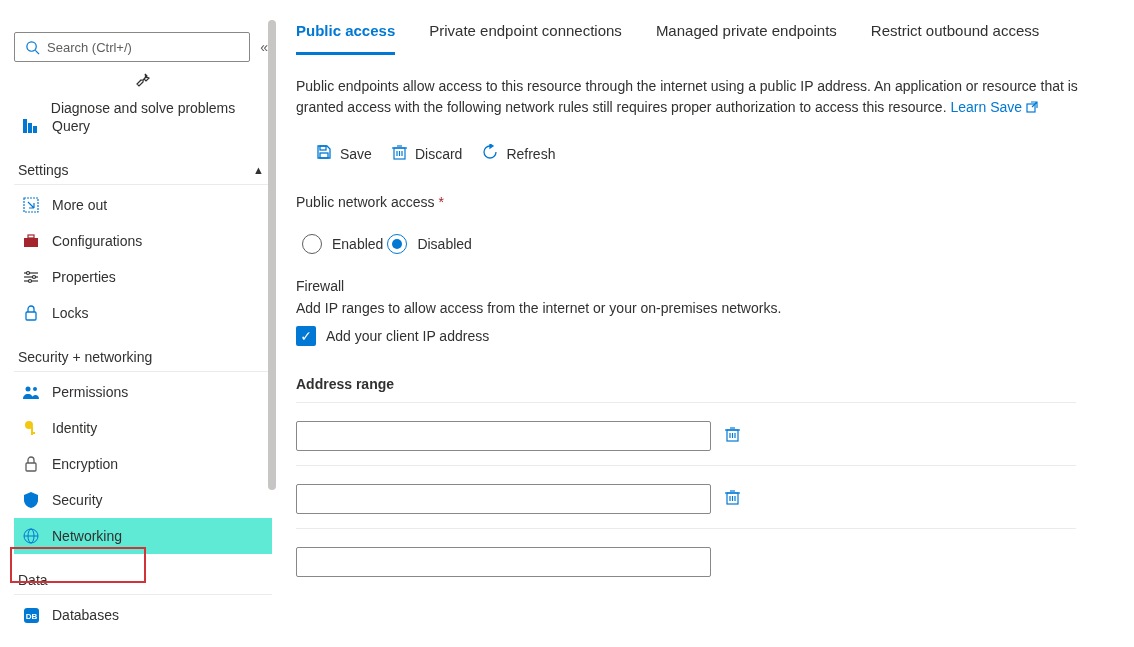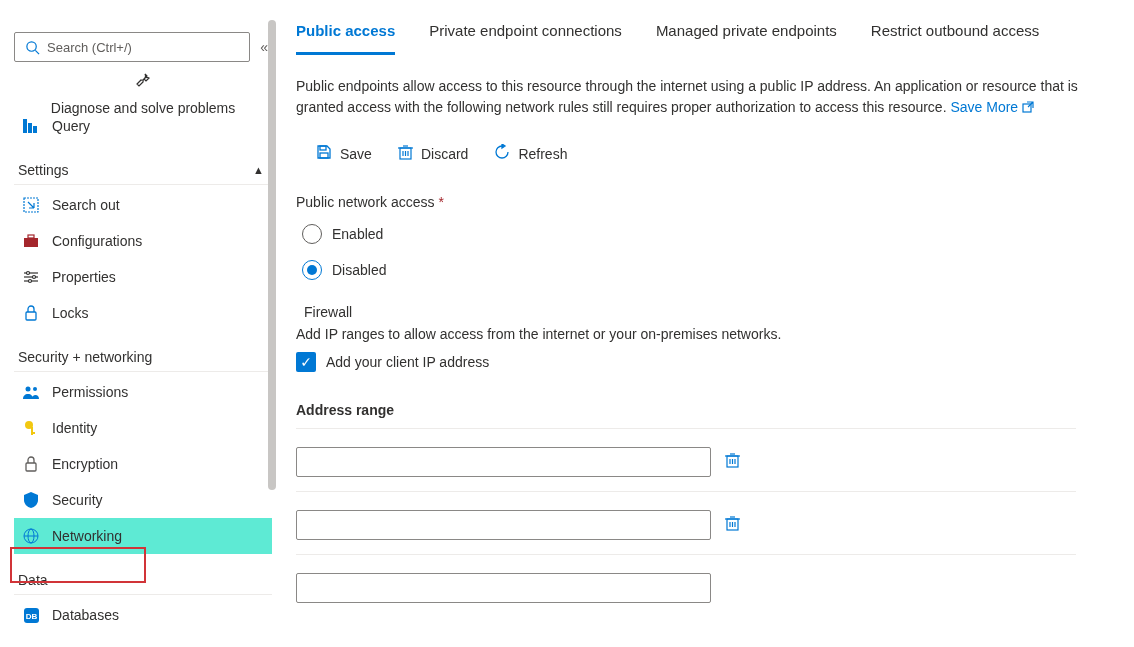--- a/index.html
+++ b/index.html
@@ -21,31 +21,31 @@
   .sb-track { position: absolute; right: 0; top: 0; width: 8px; height: 480px; background: transparent; }
   .sb-thumb { position: absolute; right: 0; top: 0; width: 8px; height: 470px; background: #c8c6c4; border-radius: 4px; }
   
   .main { flex: 1; padding: 16px 14px 0 20px; }
   .tabs { display: flex; gap: 34px; border-bottom: 1px solid transparent; }
   .tab { padding: 6px 0 16px 0; cursor: pointer; font-size: 15px; color: #323130; position: relative; }
   .tab.active { color: #0078d4; font-weight: 600; }
   .tab.active::after { content: ""; position: absolute; left: 0; right: 0; bottom: 0; height: 3px; background: #0078d4; }
   .description { margin-top: 20px; font-size: 14px; line-height: 1.5; color: #323130; max-width: 790px; }
   .description a { color: #0078d4; text-decoration: none; }
-  .toolbar { display: flex; gap: 26px; margin-top: 26px; margin-left: 20px; text-align: center; }
+  .toolbar { display: flex; gap: 20px; margin-top: 26px; margin-left: 20px; text-align: center; }
   .tb-btn { display: inline-flex; align-items: center; gap: 8px; cursor: pointer; font-size: 14px; }
   .tb-btn .tb-icon { color: #0078d4; font-size: 16px; }
   .field-label { margin-top: 30px; font-size: 14px; }
   .required { color: #a4262c; }
-  .radio-group { margin-top: 14px; display: flex; flex-direction: column; gap: 16px; }
+  .radio-group { margin-top: 24px; display: flex; flex-direction: row; gap: 4px; }
   .radio { display: flex; align-items: center; gap: 10px; cursor: pointer; }
   .radio-circle { width: 20px; height: 20px; border: 1px solid #605e5c; border-radius: 50%; display: flex; align-items: center; justify-content: center; }
   .radio.selected .radio-circle { border: 1px solid #0078d4; }
   .radio.selected .radio-dot { width: 10px; height: 10px; background: #0078d4; border-radius: 50%; }
-  .firewall-title { margin-top: 24px; margin-left: 8px; }
+  .firewall-title { margin-top: 24px; }
   .firewall-desc { margin-top: 6px; }
   .checkbox-row { margin-top: 10px; display: flex; align-items: center; gap: 10px; cursor: pointer; }
   .checkbox-box { width: 20px; height: 20px; background: #0078d4; display: flex; align-items: center; justify-content: center; color: #fff; border-radius: 2px; font-size: 14px; }
   .addr-hdr { margin-top: 30px; font-weight: 700; }
   .addr-hdr-line { border: none; border-top: 1px solid #edebe9; margin-top: 10px; max-width: 780px; }
   .addr-row { display: flex; align-items: center; gap: 14px; margin-top: 18px; }
   .addr-input { width: 415px; height: 30px; border: 1px solid #8a8886; border-radius: 2px; padding: 0 8px; font-size: 14px; }
   .trash-ic { color: #0078d4; cursor: pointer; font-size: 16px; }
   .addr-sep { border: none; border-top: 1px solid #edebe9; margin-top: 14px; max-width: 780px; }
 </style>
@@ -94,21 +94,21 @@
     <span class="scroll-up">▲</span>
   </div>
   <hr class="divider">
   <div class="nav-item">
     <span class="nav-icon">
         <svg width="16" height="16" viewBox="0 0 16 16" fill="none" stroke="#0078d4" stroke-width="1.2" stroke-dasharray="2 1">
           <rect x="1" y="1" width="14" height="14"></rect>
           <path d="M5 5l6 6M11 11H6M11 11V6" stroke-dasharray="0"></path>
         </svg>
       </span>
-    <span>Search out</span>
+    <span>More out</span>
   </div>
   <div class="nav-item">
     <span class="nav-icon">
         <svg width="16" height="14" viewBox="0 0 16 14">
           <rect x="1" y="4" width="14" height="9" fill="#a4262c"></rect>
           <rect x="5" y="1" width="6" height="3" fill="none" stroke="#a4262c" stroke-width="1.2"></rect>
         </svg>
       </span>
     <span>Configurations</span>
   </div>
@@ -206,21 +206,21 @@
 <div class="main">
   <div class="tabs">
     <div class="tab active">Public access</div>
     <div class="tab">Private endpoint connections</div>
     <div class="tab">Managed private endpoints</div>
     <div class="tab">Restrict outbound access</div>
   </div>
 
   <p class="description">
     <span>Public endpoints allow access to this resource through the internet using a public IP address. An application or resource that is granted access with the following network rules still requires proper authorization to access this resource. </span>
-    <a href="#"><span>Save More</span>
+    <a href="#"><span>Learn Save</span>
       <svg width="12" height="12" viewBox="0 0 12 12" style="vertical-align:-1px" fill="none" stroke="#0078d4" stroke-width="1.2">
           <rect x="1" y="3" width="8" height="8"></rect>
           <path d="M5 1h6v6M11 1L6 6"></path>
         </svg>
     </a>
   </p>
 
   <div class="toolbar">
     <div class="tb-btn">
       <span class="tb-icon"><svg width="16" height="16" viewBox="0 0 16 16" fill="none" stroke="#0078d4" stroke-width="1.3">

